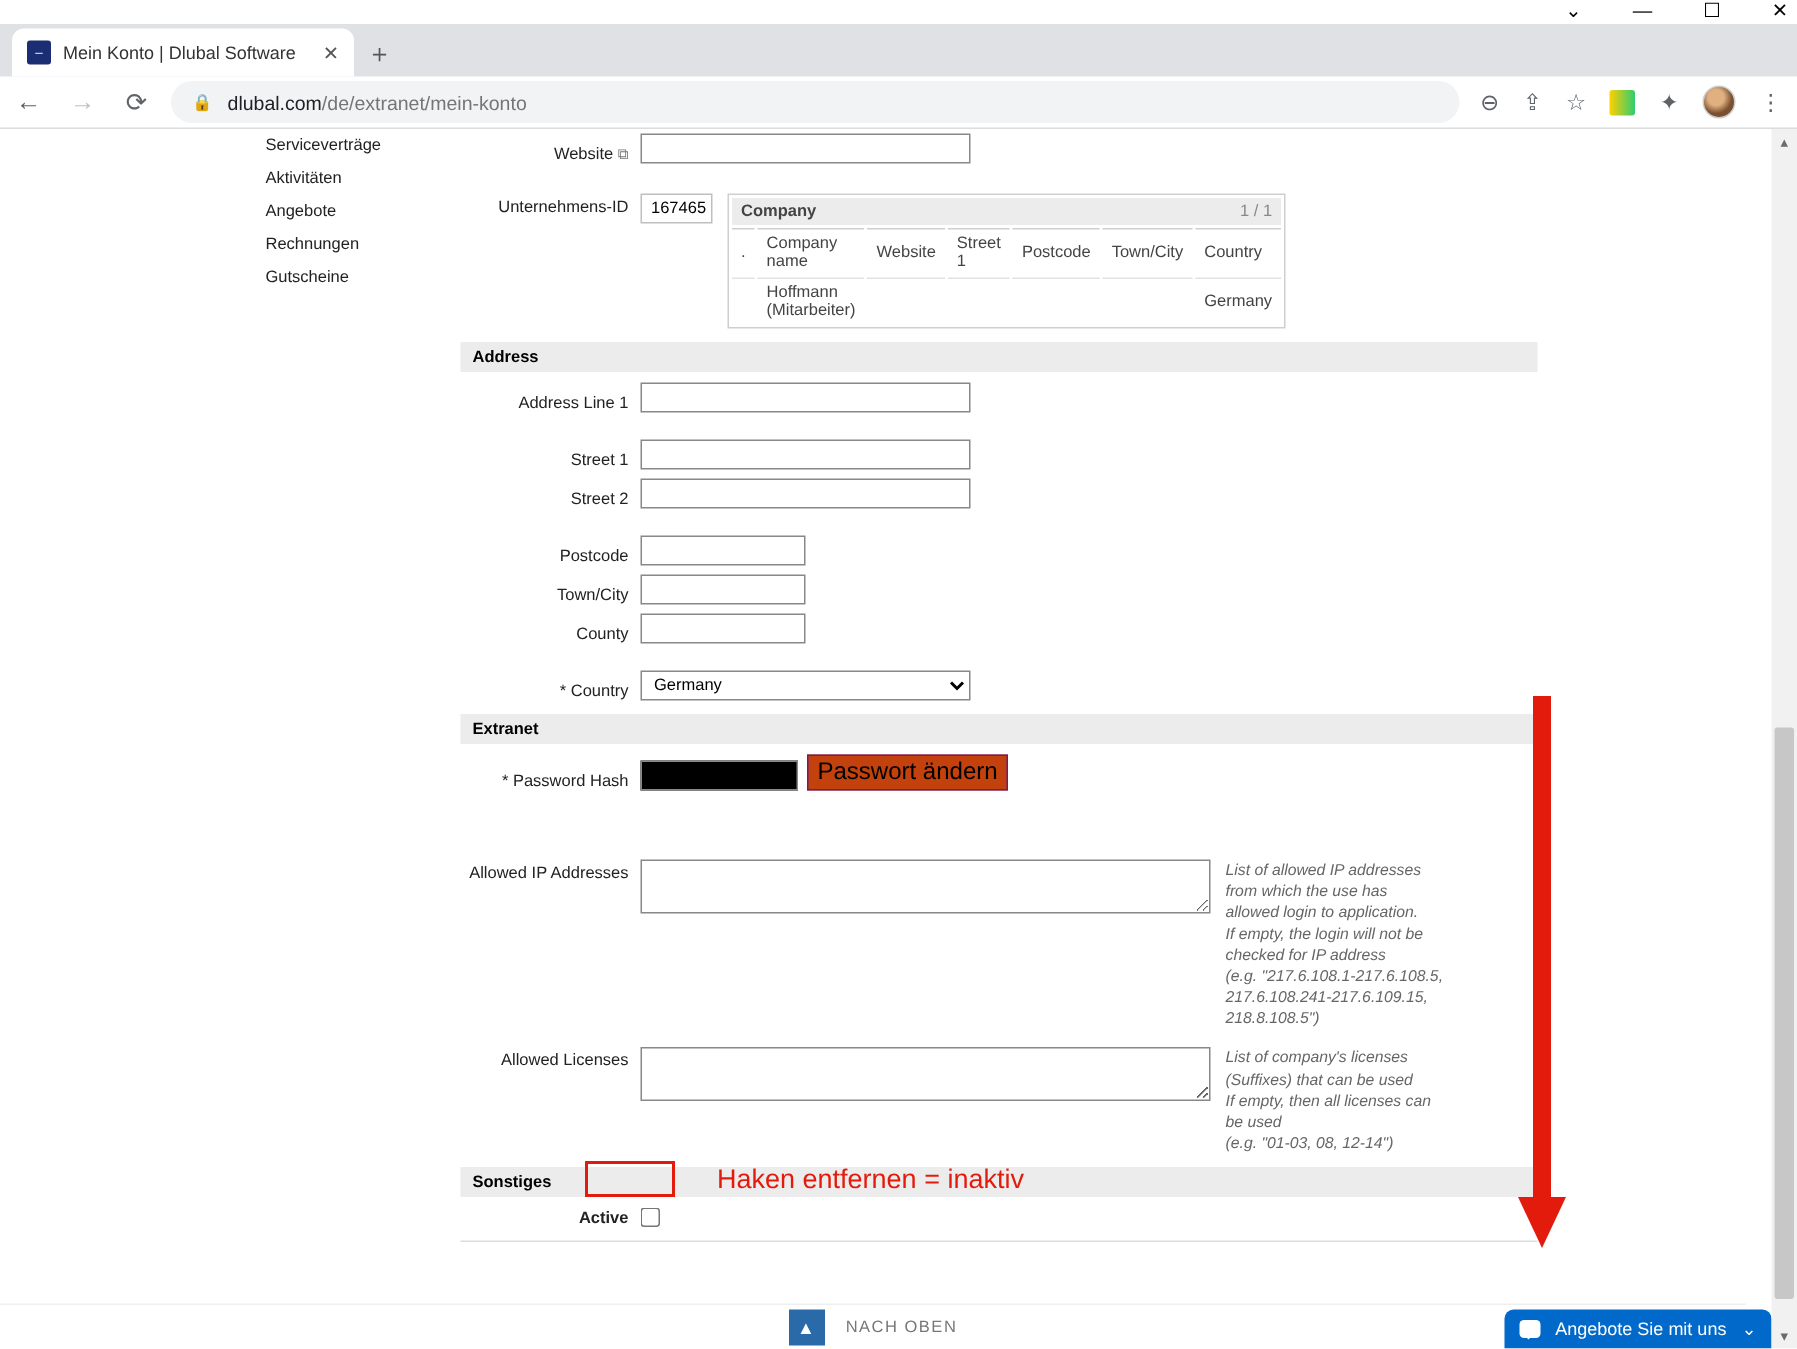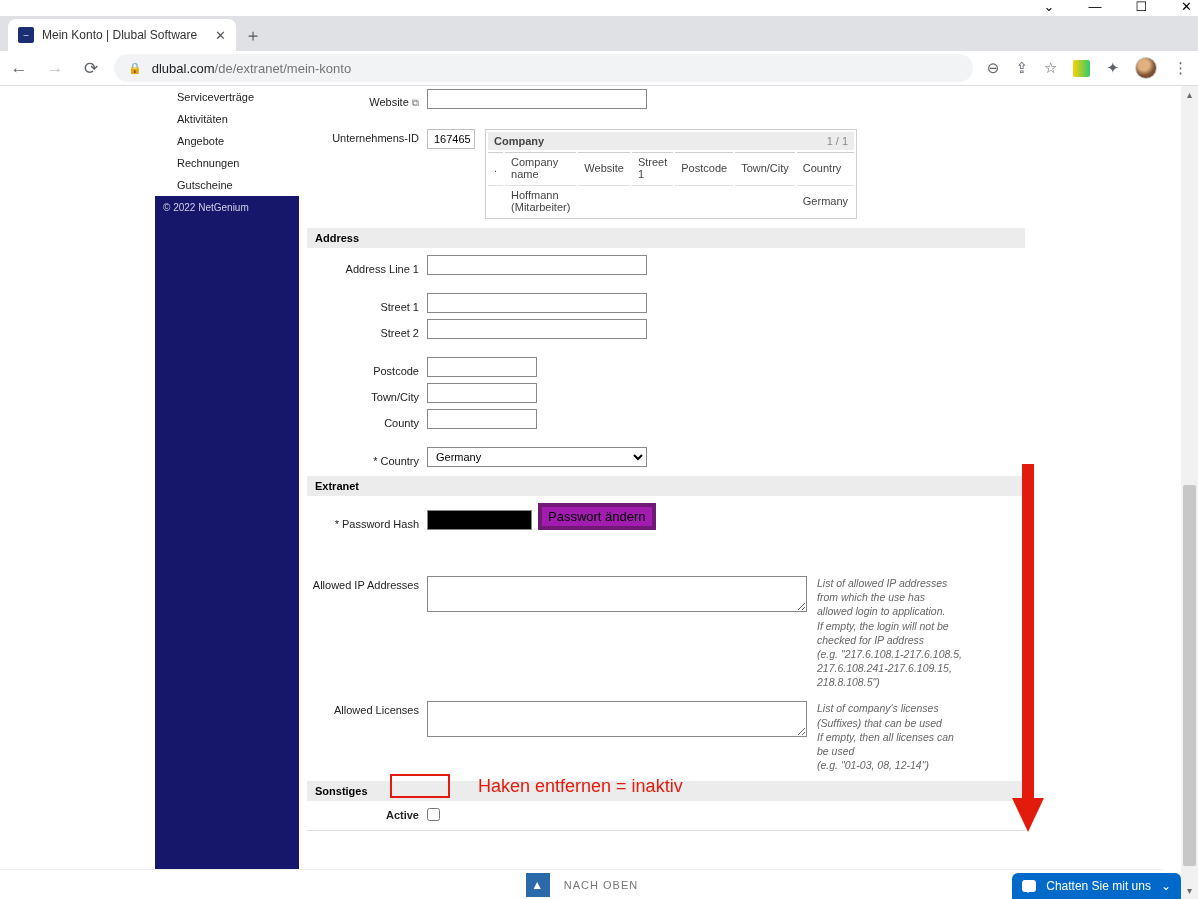--- a/index.html
+++ b/index.html
@@ -35,21 +35,21 @@
   .form-area{flex:1;padding:0 0 0 8px;}
   .row{display:flex;align-items:flex-end;padding:3px 0;}
   .lbl{width:120px;text-align:right;padding-right:8px;font-size:11px;color:#222;}
   .txt-in{height:20px;border:1px solid #888;background:#fff;font-size:11px;padding:0 4px;}
   .w220{width:220px;} .w110{width:110px;}
   .ro-box{height:20px;border:1px solid #bfbfbf;background:#fff;font-size:11px;padding:0 6px;display:flex;align-items:center;width:48px;}
   .section-hdr{background:#ececec;font-weight:bold;font-size:11px;padding:4px 8px;margin:6px 0 4px 0;}
   select.txt-in{width:220px;}
   textarea.txt-in{width:380px;height:36px;resize:both;}
   .hint{font-size:10.5px;font-style:italic;color:#666;line-height:1.35;width:145px;}
-  .btn-small{font-size:13px;border:4px solid #701a75;background:#a21caf;padding:2px 6px;}
+  .btn-small{font-size:16px;border:1px solid #701a75;background:#c2410c;padding:2px 6px;}
   .black-box{background:#000;width:105px;height:20px;border:1px solid #888;}
   .chk{width:13px;height:13px;}
   .hr-thin{border:0;border-top:1px solid #ddd;margin:6px 0 10px 0;}
   
   .co-table{border:1px solid #cfcfcf;font-size:11px;width:370px;}
   .co-table th,.co-table td{padding:3px 6px;text-align:left;font-weight:normal;color:#444;}
   .co-table .hdr{background:#ececec;}
   .co-table .cols th{border-top:1px solid #cfcfcf;}
   .co-table .drow td{border-top:1px solid #e2e2e2;}
   .pager{float:right;color:#888;}
@@ -111,21 +111,20 @@
 <div class="viewport">
   <div class="scroll-canvas">
     <div class="page-wrap">
 
       <div class="sidebar">
         <a class="side-link">Serviceverträge</a>
         <a class="side-link">Aktivitäten</a>
         <a class="side-link">Angebote</a>
         <a class="side-link">Rechnungen</a>
         <a class="side-link">Gutscheine</a>
-        <div class="side-footer">© 2022 NetGenium</div>
       </div>
 
       <div class="form-area">
 
         <div class="row">
           <div class="lbl"><span>Website</span> <span style="font-size:10px;color:#777">⧉</span></div>
           <input class="txt-in w220" value="" style="">
         </div>
 
         <div class="row" style="align-items:flex-start;margin-top:14px;">
@@ -237,21 +236,21 @@
 
   <div class="annot-box" style="left:390px;top:688px;width:60px;height:24px"></div>
   <div class="annot-text" style="left:478px;top:690px">Haken entfernen = inaktiv</div>
   <svg class="red-arrow" style="left:1012px;top:378px" width="32" height="370">
     <rect x="10" y="0" width="12" height="338" fill="#e31b0c"></rect>
     <polygon points="0,334 32,334 16,368" fill="#e31b0c"></polygon>
   </svg>
 
   <div class="chat-widget">
     <span class="chat-bubble"></span>
-    <span>Chatten Sie mit uns</span>
+    <span>Angebote Sie mit uns</span>
     <span>⌄</span>
   </div>
 
   <div class="vscroll">
     <div class="up">▴</div>
     <div class="track">
       <div class="thumb" style="top:49%;height:49%;"></div>
     </div>
     <div class="dn" style="position:absolute;bottom:0;width:100%;">▾</div>
   </div>

